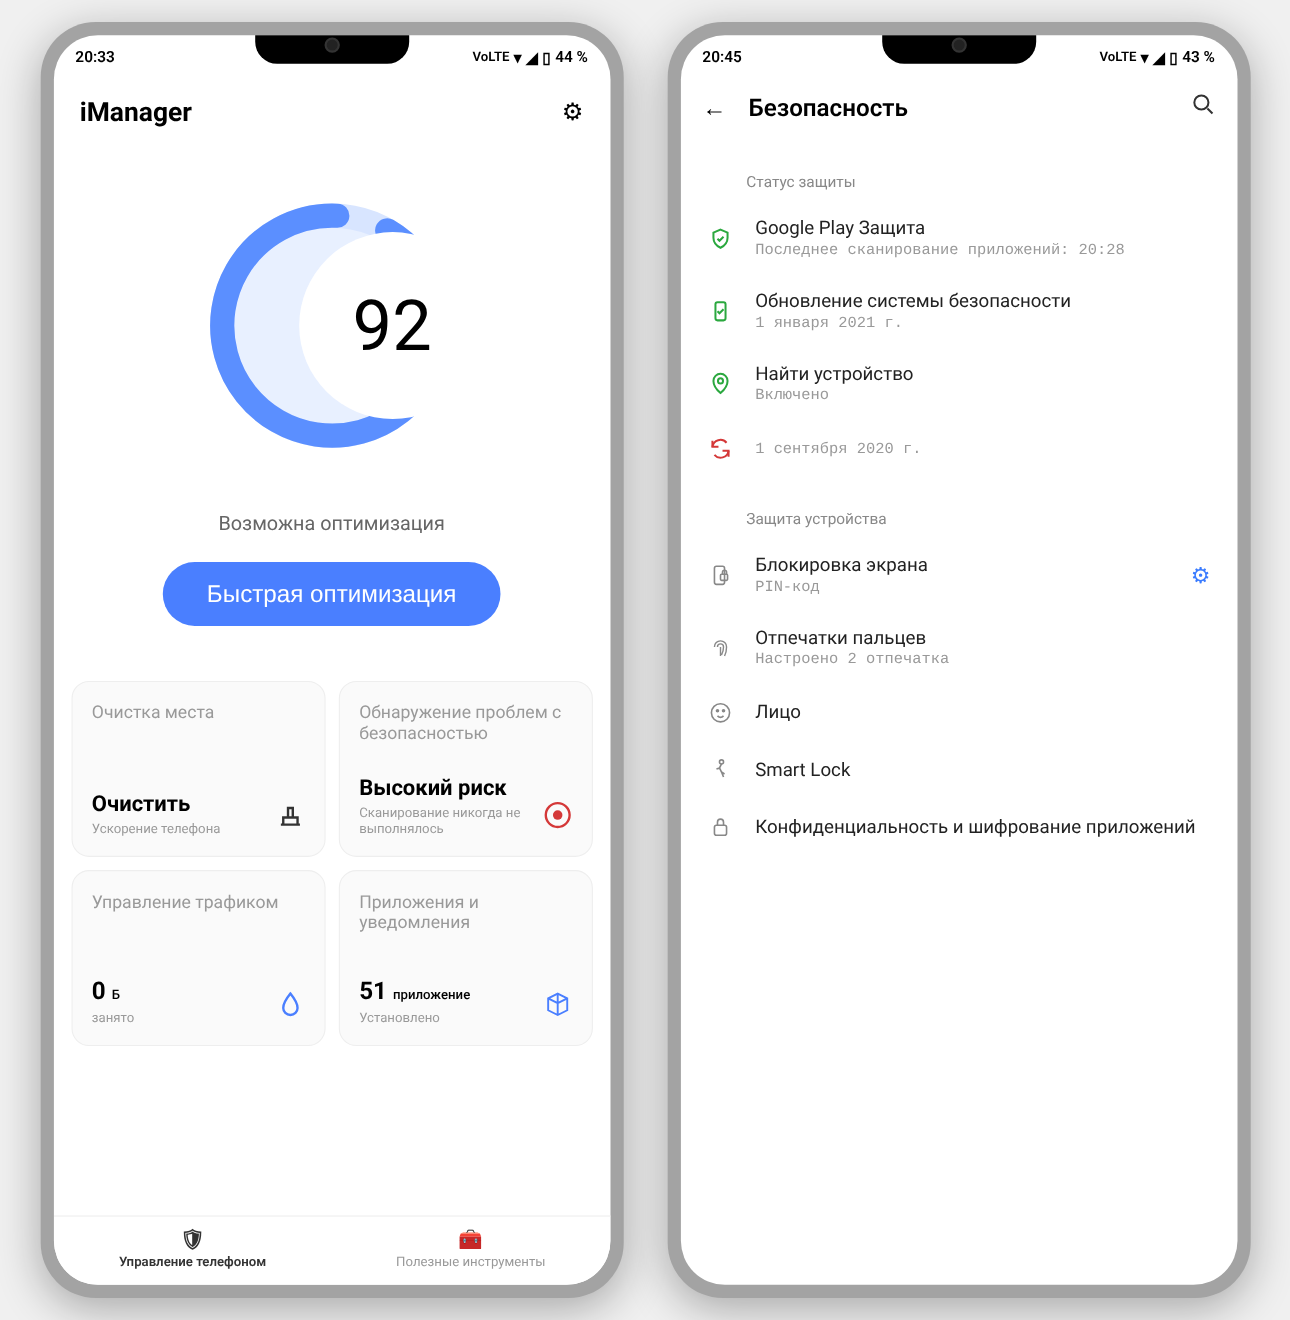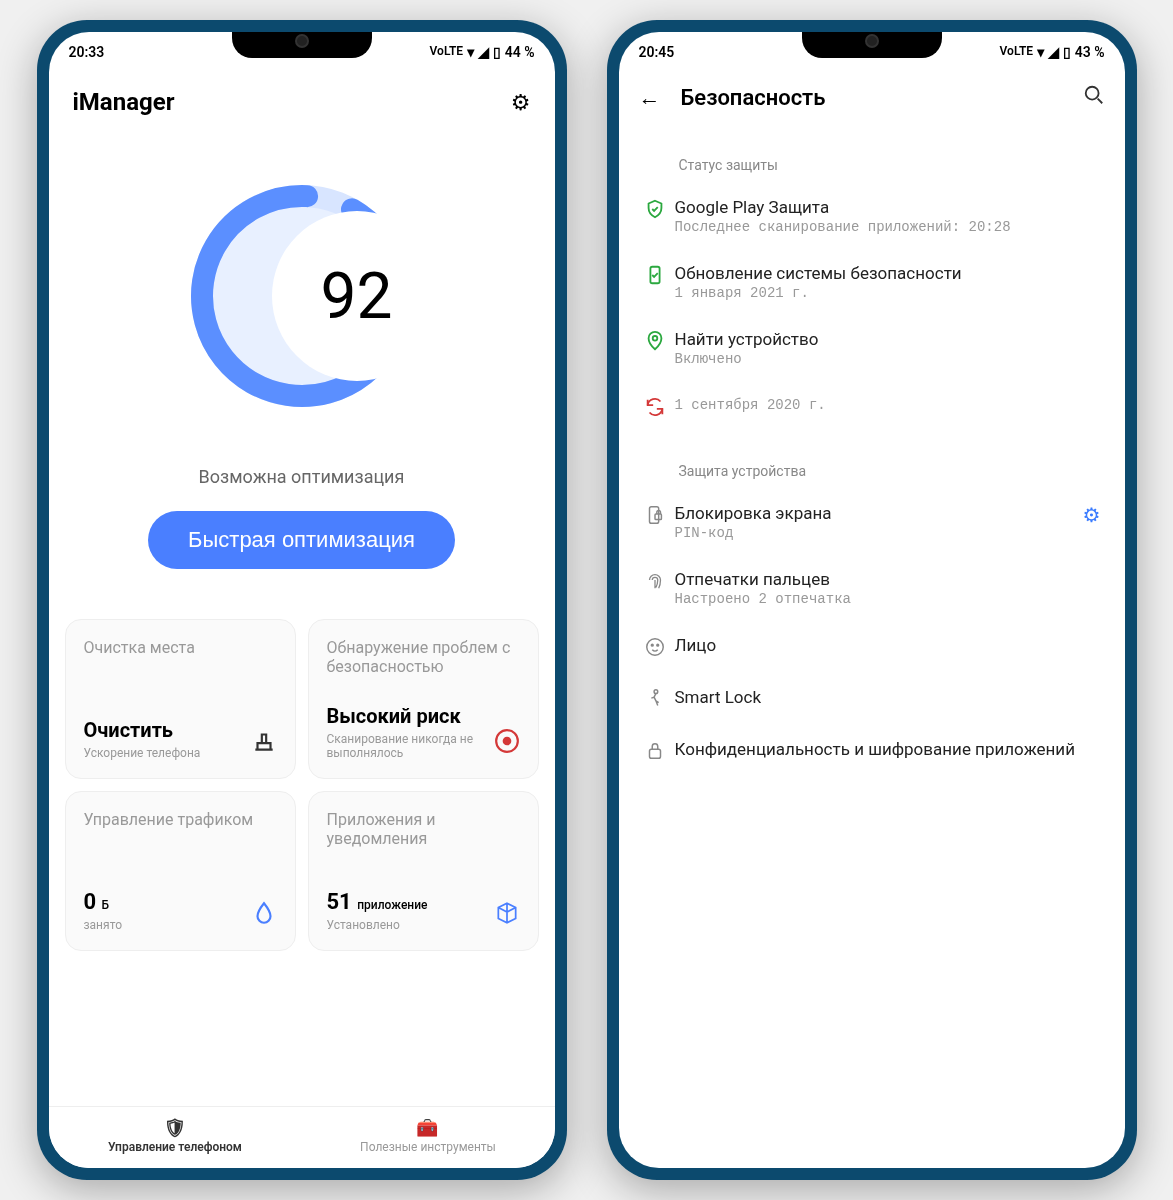--- a/index.html
+++ b/index.html
@@ -7,21 +7,21 @@
   font-family: -apple-system, BlinkMacSystemFont, 'Segoe UI', Roboto, sans-serif;
   background: #f0f0f0;
   padding: 20px;
   display: flex;
   gap: 40px;
   justify-content: center;
 }
 .phone {
   width: 530px;
   height: 1160px;
-  background: #0c4a6e;
+  background: #a3a3a3;
   border-radius: 50px;
   padding: 12px;
   position: relative;
   box-shadow: 0 10px 40px rgba(0,0,0,0.3);
 }
 .notch {
   position: absolute;
   top: 12px;
   left: 50%;
   transform: translateX(-50%);
@@ -175,22 +175,23 @@
 .back-icon { font-size: 22px; }
 .sec-title { font-size: 22px; font-weight: 600; flex: 1; }
 .search-icon { font-size: 22px; }
 .section-header {
   color: #888;
   font-size: 14px;
   padding: 30px 24px 10px 60px;
 }
 .setting-row {
   display: flex;
+  align-items: center;
   padding: 14px 24px;
-  gap: 8px;
+  gap: 20px;
 }
 .row-icon {
   width: 24px;
   height: 24px;
   display: flex;
   align-items: center;
   justify-content: center;
   font-size: 18px;
 }
 .row-text { flex: 1; }

